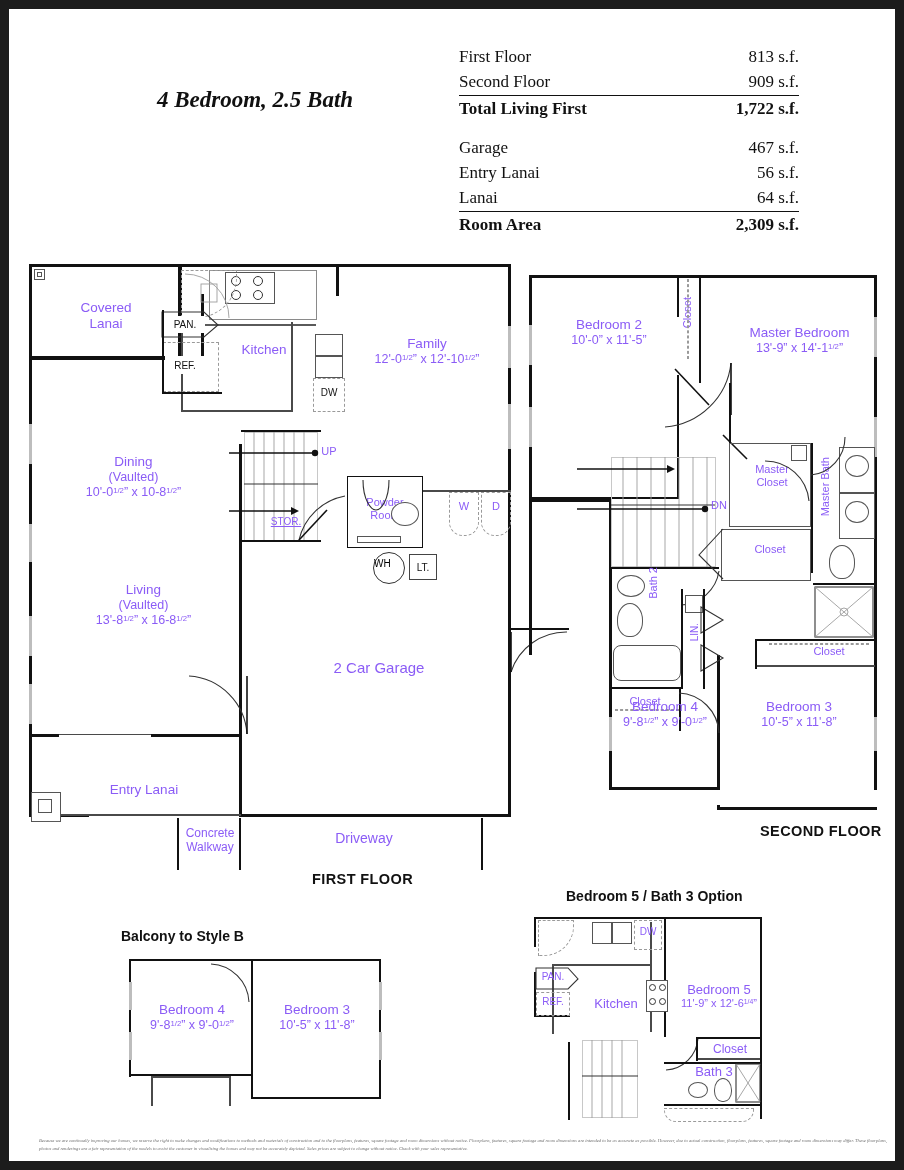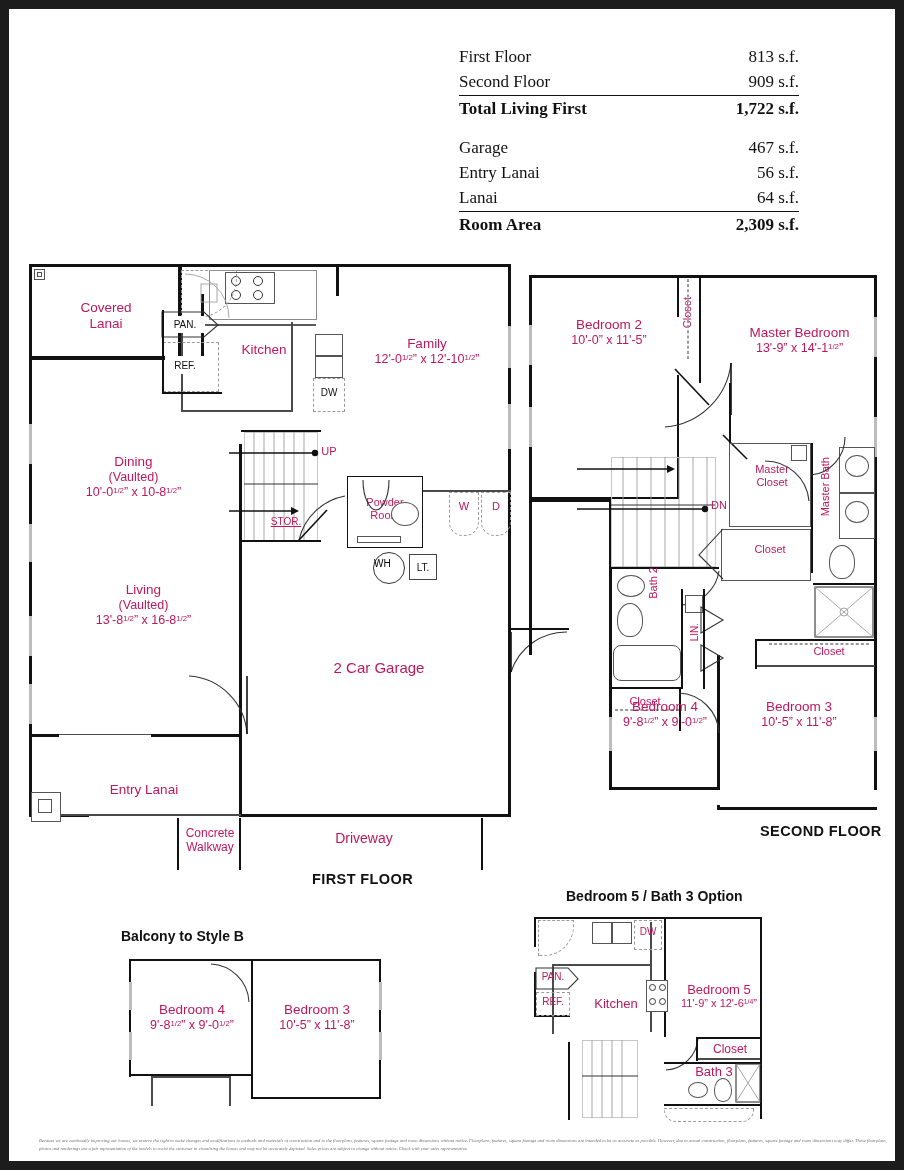--- a/index.html
+++ b/index.html
@@ -31,21 +31,21 @@
   .areas{position:absolute;left:450px;top:36px;width:340px;
     font-family:"Liberation Serif",serif;font-size:17px;color:#111;}
   .arow{display:flex;justify-content:space-between;padding:2px 0 3px;}
   .arow.total{font-weight:bold;border-top:1px solid #111;padding-top:3px;}
   .arow.first{border-top:none;}
   .agap{height:14px;}
   .arow span.val{text-align:right;}
 
   
   .plan-area{position:absolute;}
-  .rm{position:absolute;text-align:center;font-size:13.5px;color:#be185d;
+  .rm{position:absolute;text-align:center;font-size:13.5px;color:#8b5cf6;
       line-height:1.18;white-space:nowrap;}
   .rm .dim{font-size:12.5px;display:block;}
   .rm.sm{font-size:11px;}
   .rm.xs{font-size:9px;}
   sup{font-size:0.62em;vertical-align:0.42em;}
 
   .w{position:absolute;background:#111;}       
   .wl{position:absolute;background:#4a4a4a;}   
   .wt{position:absolute;background:#8d8d8d;}   
   .ol{position:absolute;border:1.6px solid #111;box-sizing:border-box;}
@@ -74,20 +74,21 @@
   .stroke-l{fill:none;stroke:#9d9d9d;stroke-width:0.9;}
   .stroke-d{fill:none;stroke:#111;stroke-width:1.6;}
 </style>
 </head>
 <body>
 
 <div class="page">
 <div class="inner">
 
   <div class="brand">
+    <div class="subtitle">4 Bedroom, 2.5 Bath</div>
   </div>
 
   <div class="areas">
     <div class="arow first">
       <span>First Floor</span>
       <span class="val">813 s.f.</span>
     </div>
     <div class="arow">
       <span>Second Floor</span>
       <span class="val">909 s.f.</span>

